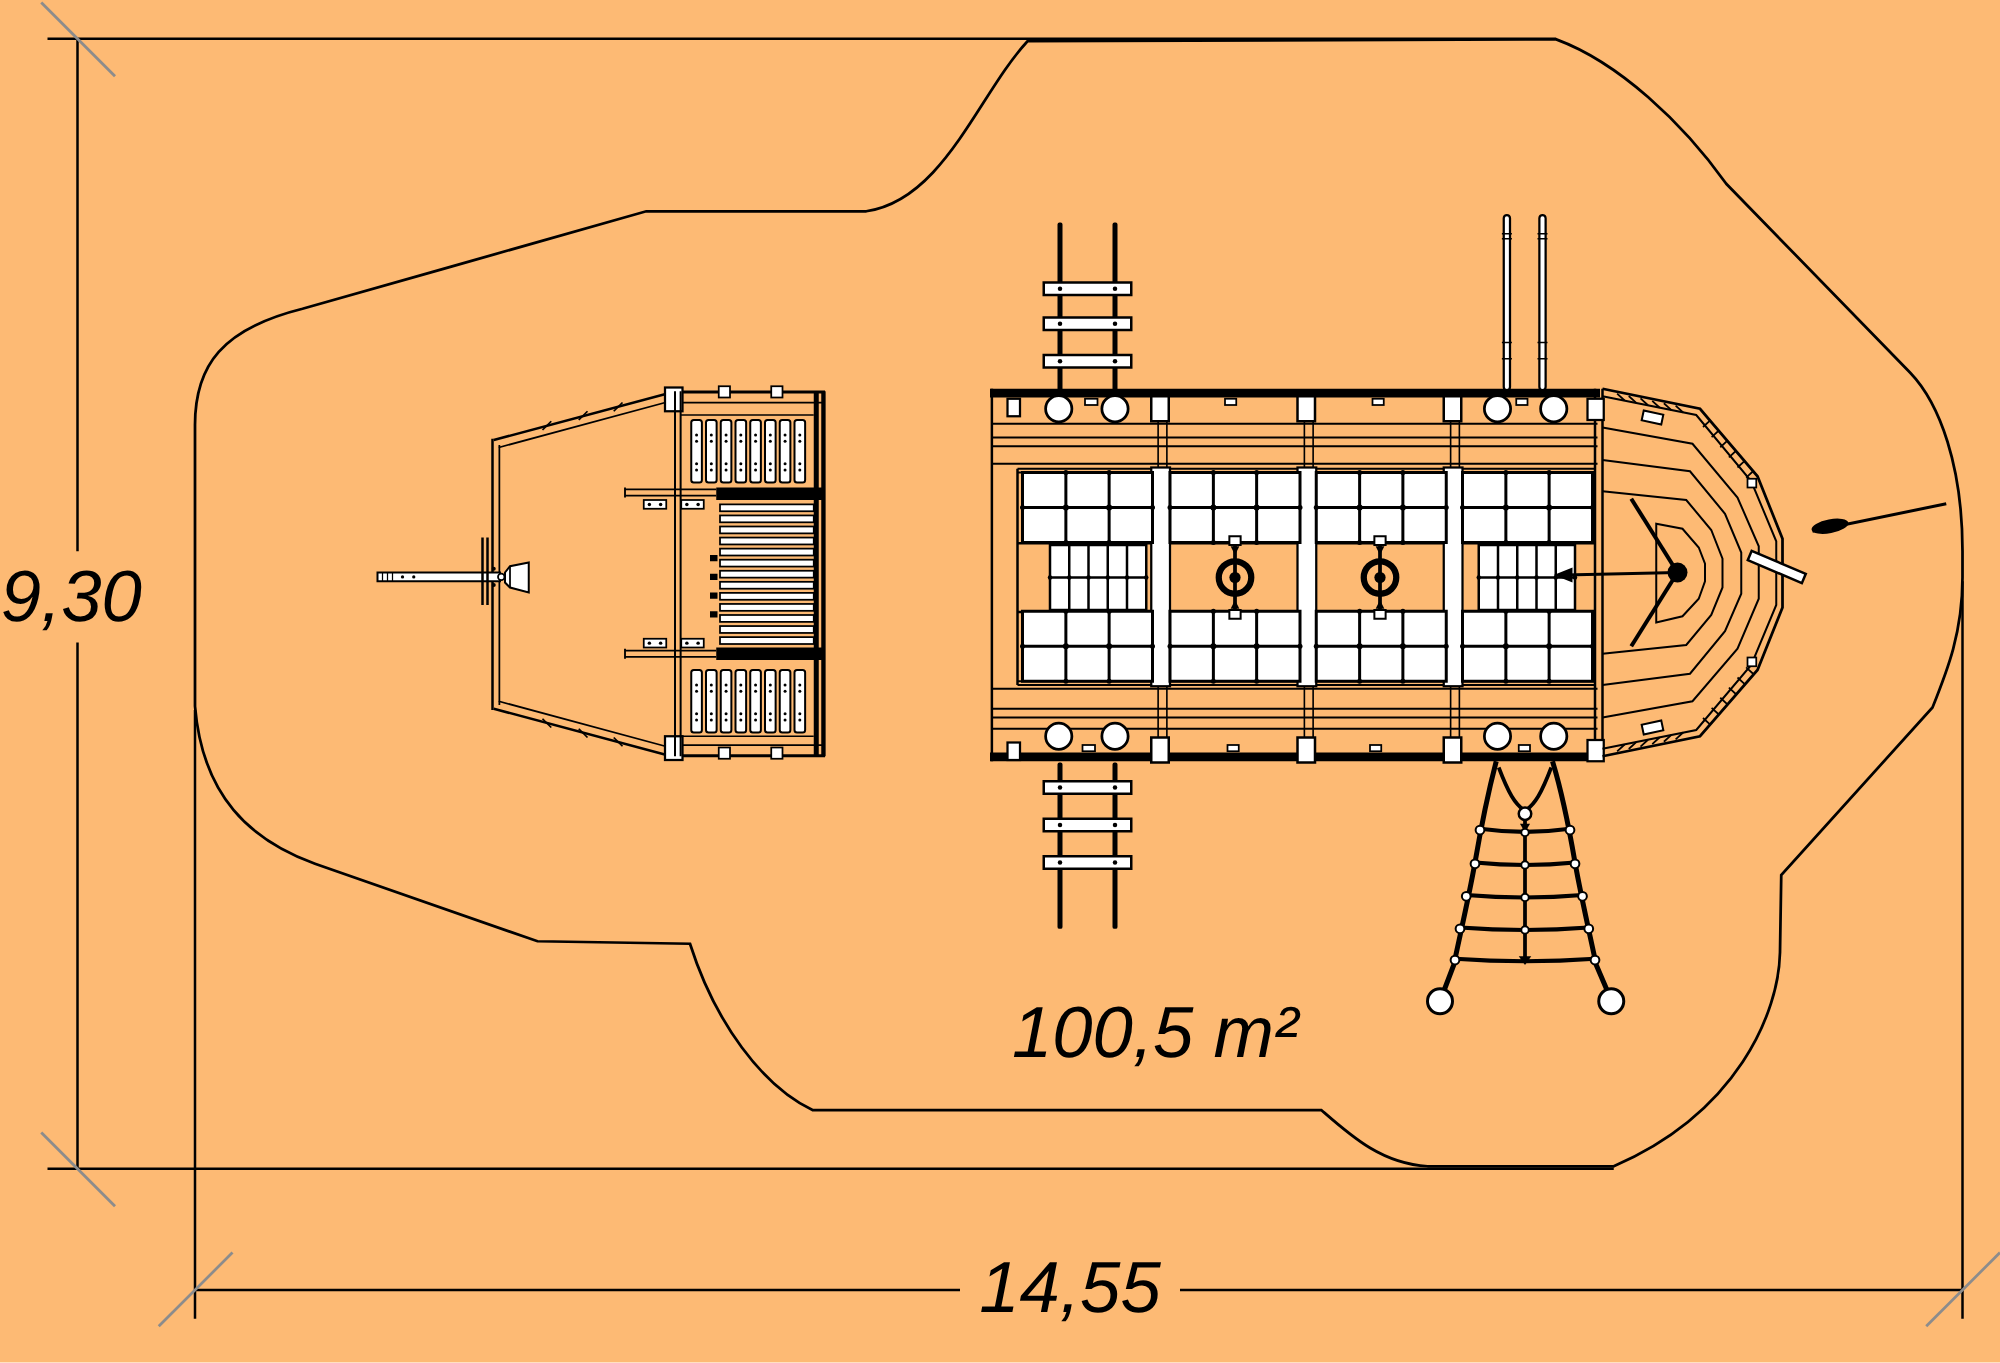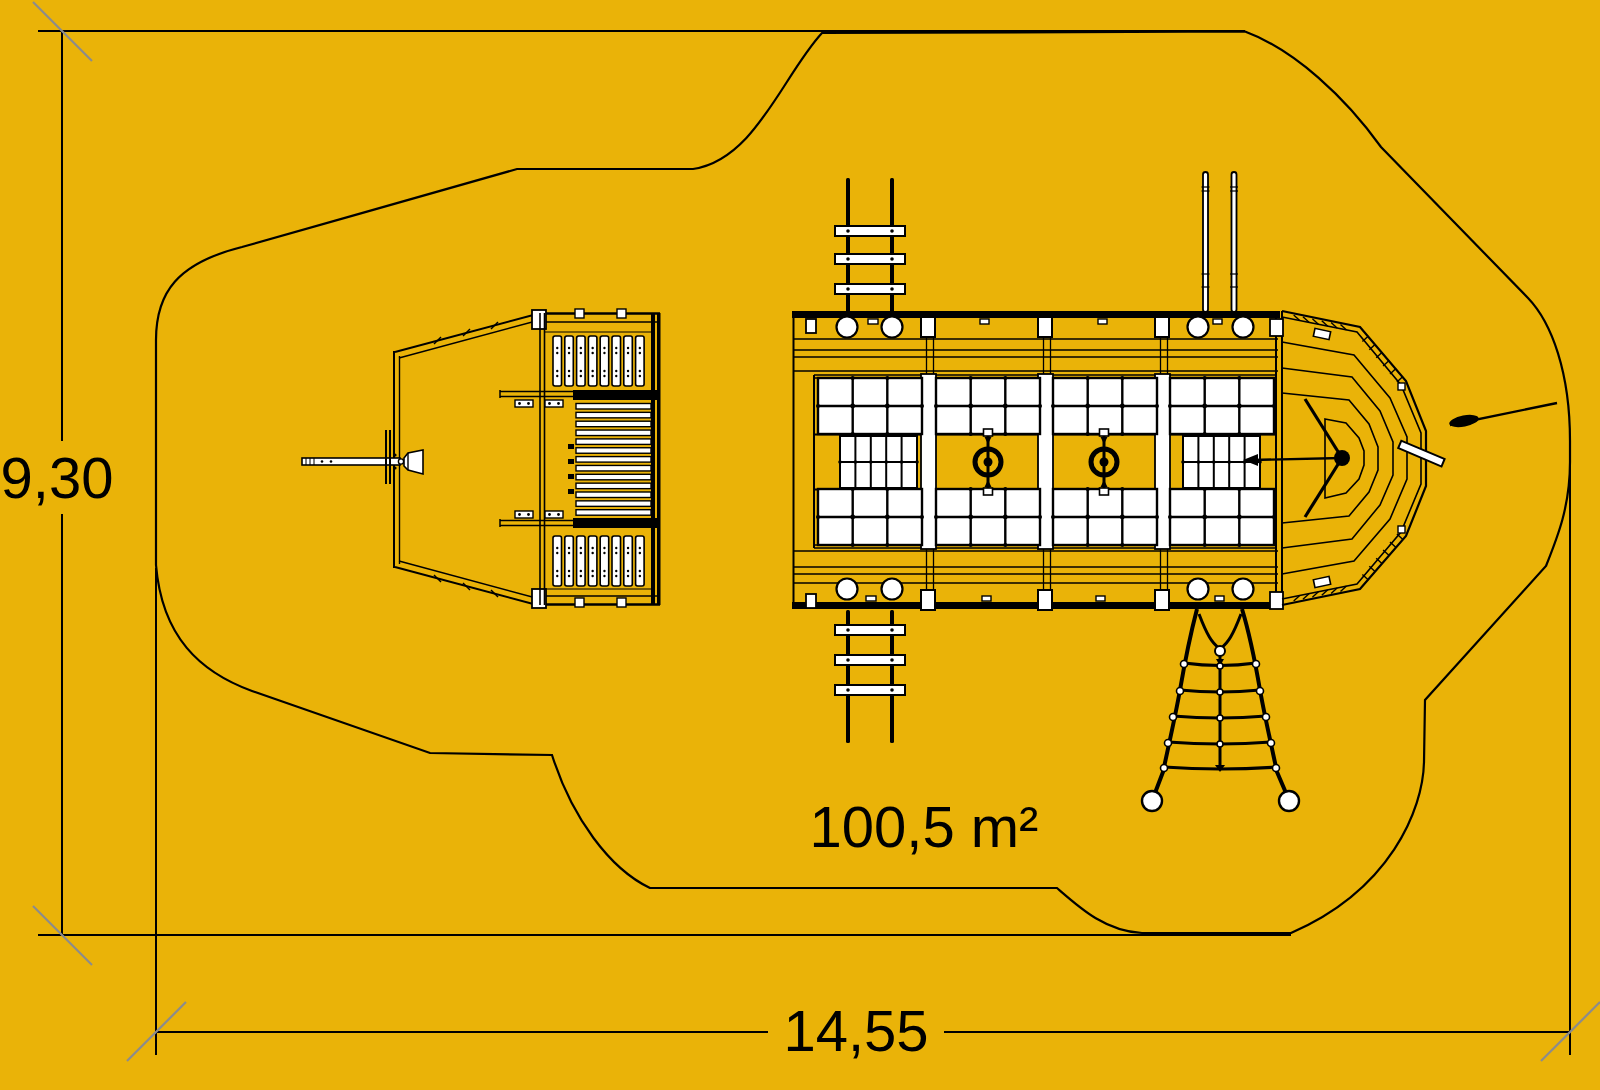--- a/index.html
+++ b/index.html
@@ -1,17 +1,17 @@
 <!DOCTYPE html>
 <html><head>
 <meta charset="utf-8">
 <style>
   html,body{margin:0;padding:0;background:#ffffff;}
-  .canvas{position:relative;width:1600px;height:1090px;background:#eab308;overflow:hidden;
-          font-family:"Liberation Sans", sans-serif;}
+  .canvas{position:relative;width:1600px;height:1090px;background:#fdba74;overflow:hidden;
+          font-family:"Liberation Sans", sans-serif;font-style:italic;}
   svg{position:absolute;left:0;top:0;}
   text.dim{font-family:"Liberation Sans", sans-serif;font-size:58px;fill:#000;}
   .ln{stroke:#000;fill:none;}
   .w{fill:#fff;stroke:#000;}
   .b{fill:#000;stroke:none;}
 </style>
 </head>
 <body>
 
 <div class="canvas">

